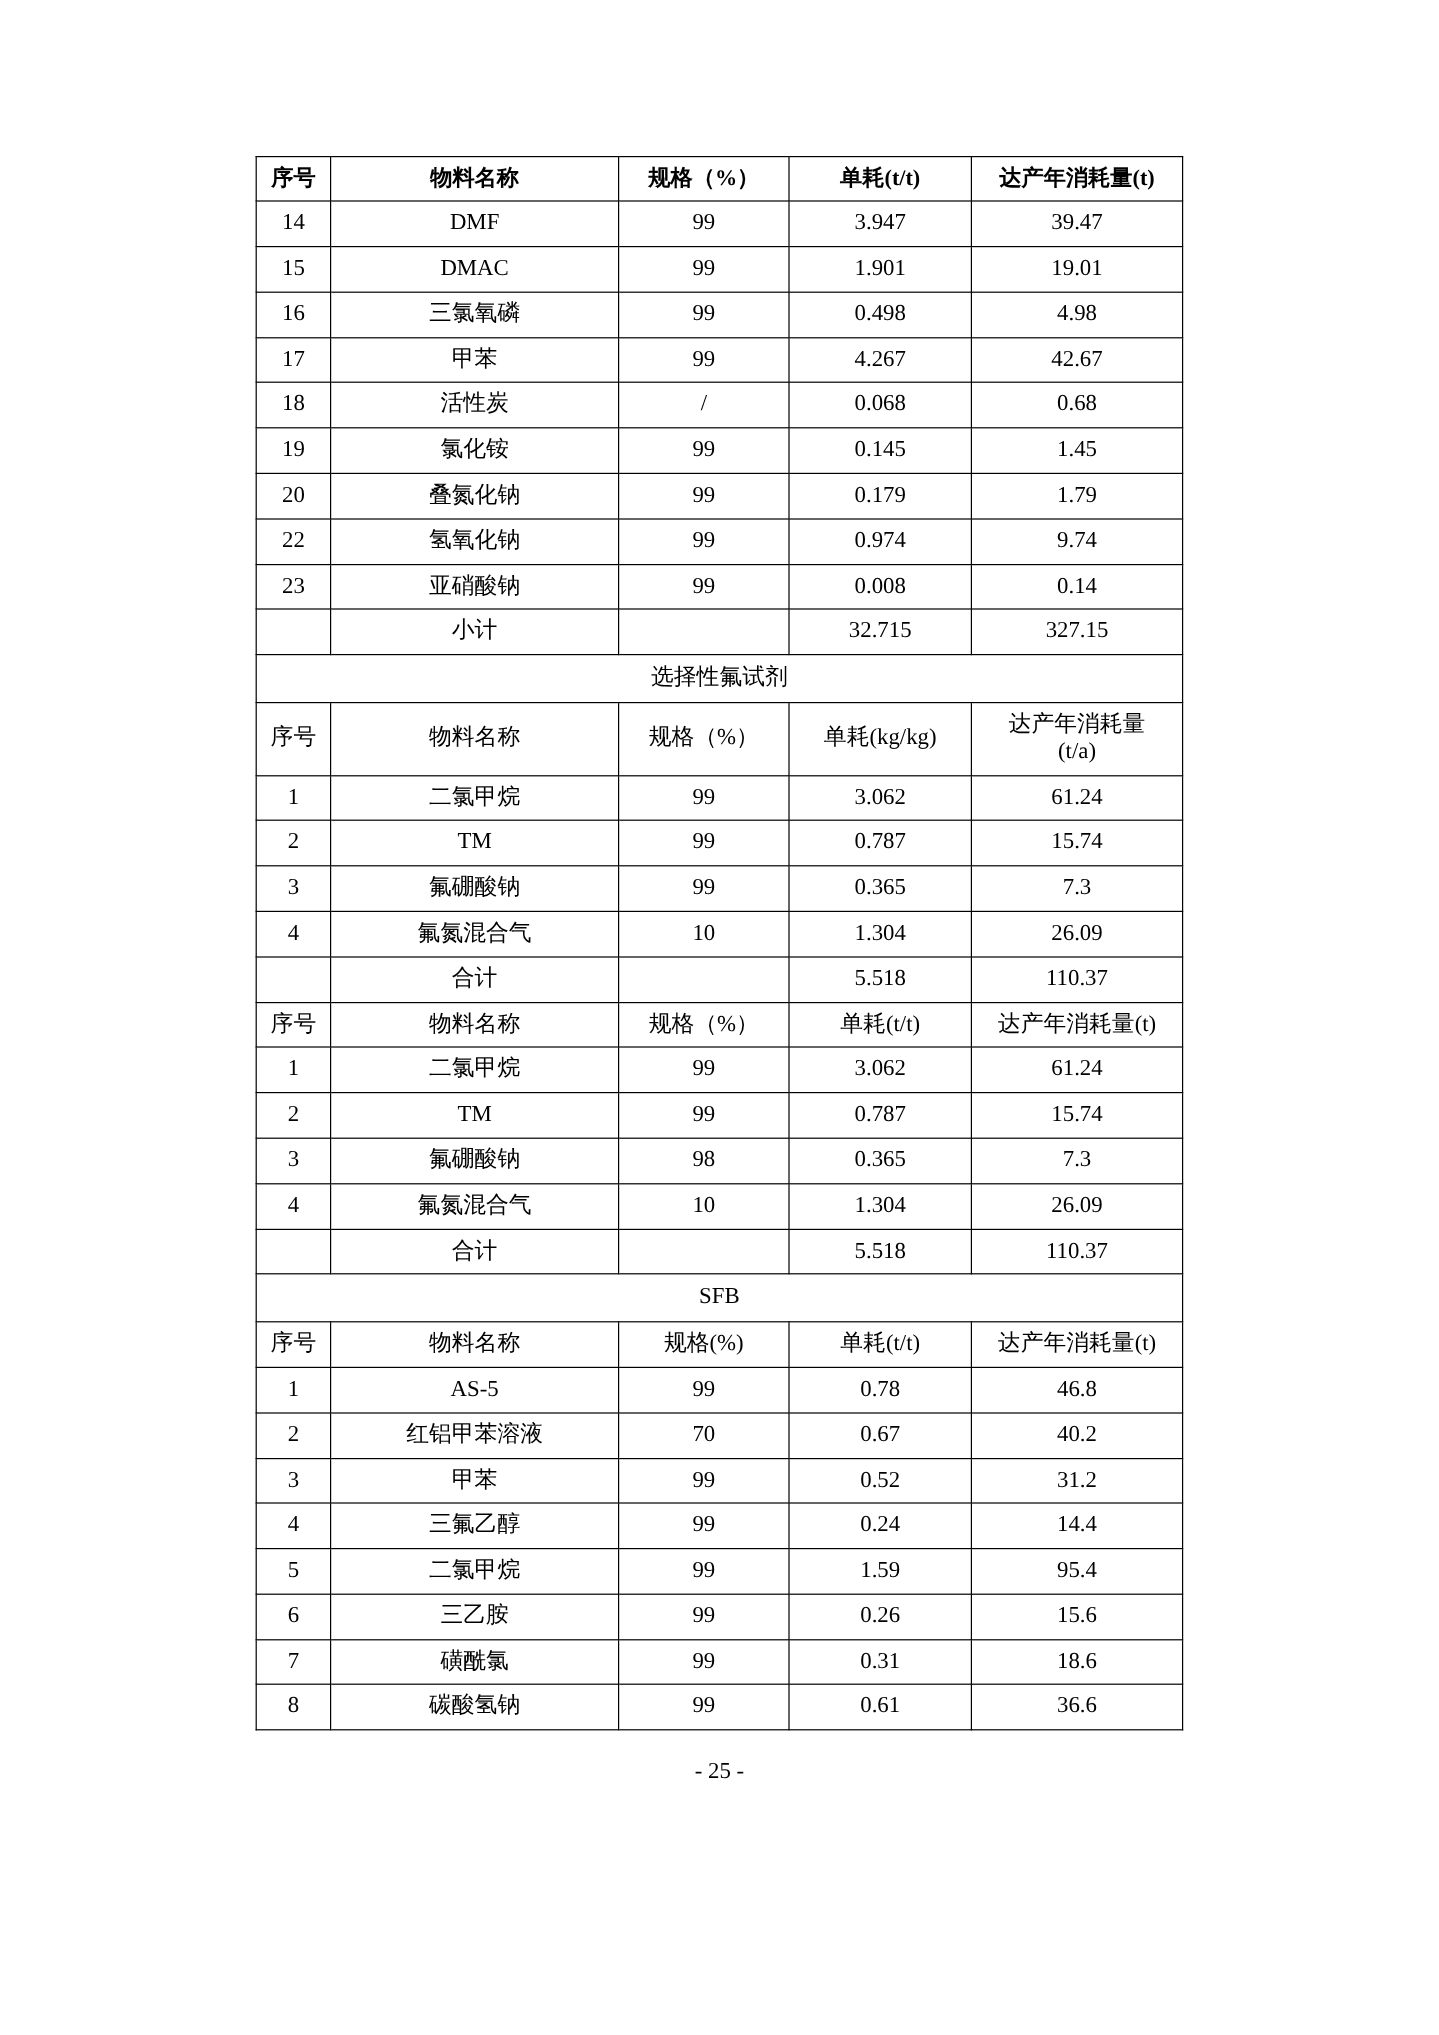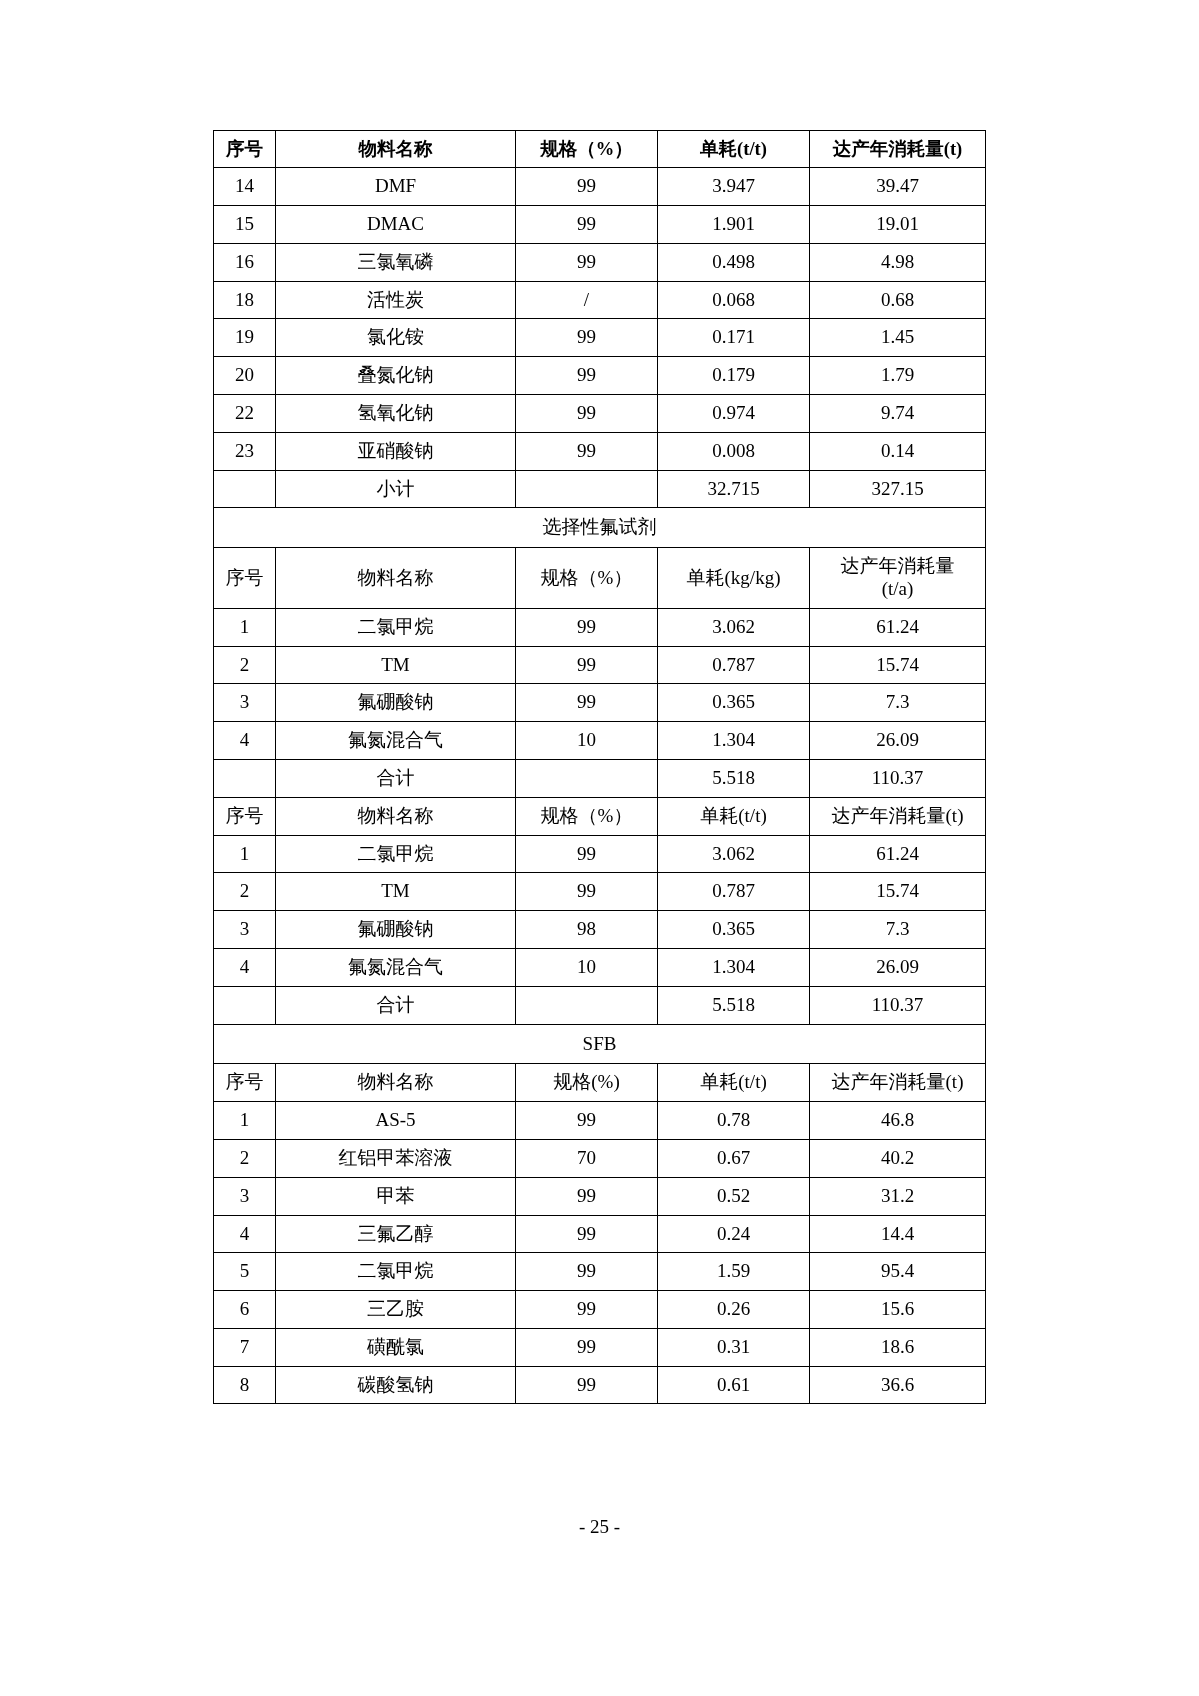--- a/index.html
+++ b/index.html
@@ -56,21 +56,21 @@
   .col-name  { width: 240px; }
   .col-spec  { width: 142px; }
   .col-unit  { width: 152px; }
   .col-year  { width: 176px; }
 
   .two-line { line-height: 1.45; }
 
   .page-number {
     position: absolute;
     left: 0;
-    top: 1516px;
+    top: 1466px;
     width: 1199px;
     text-align: center;
     font-size: 19px;
     font-family: "Liberation Serif", "DejaVu Serif", serif;
   }
 </style>
 </head>
 <body>
 
 <div class="page">
@@ -108,31 +108,38 @@
         <td>19.01</td>
       </tr>
       <tr>
         <td>16</td>
         <td>三氯氧磷</td>
         <td>99</td>
         <td>0.498</td>
         <td>4.98</td>
       </tr>
       <tr>
+        <td>17</td>
+        <td>甲苯</td>
+        <td>99</td>
+        <td>4.267</td>
+        <td>42.67</td>
+      </tr>
+      <tr>
         <td>18</td>
         <td>活性炭</td>
         <td>/</td>
         <td>0.068</td>
         <td>0.68</td>
       </tr>
       <tr>
         <td>19</td>
         <td>氯化铵</td>
         <td>99</td>
-        <td>0.171</td>
+        <td>0.145</td>
         <td>1.45</td>
       </tr>
       <tr>
         <td>20</td>
         <td>叠氮化钠</td>
         <td>99</td>
         <td>0.179</td>
         <td>1.79</td>
       </tr>
       <tr>

